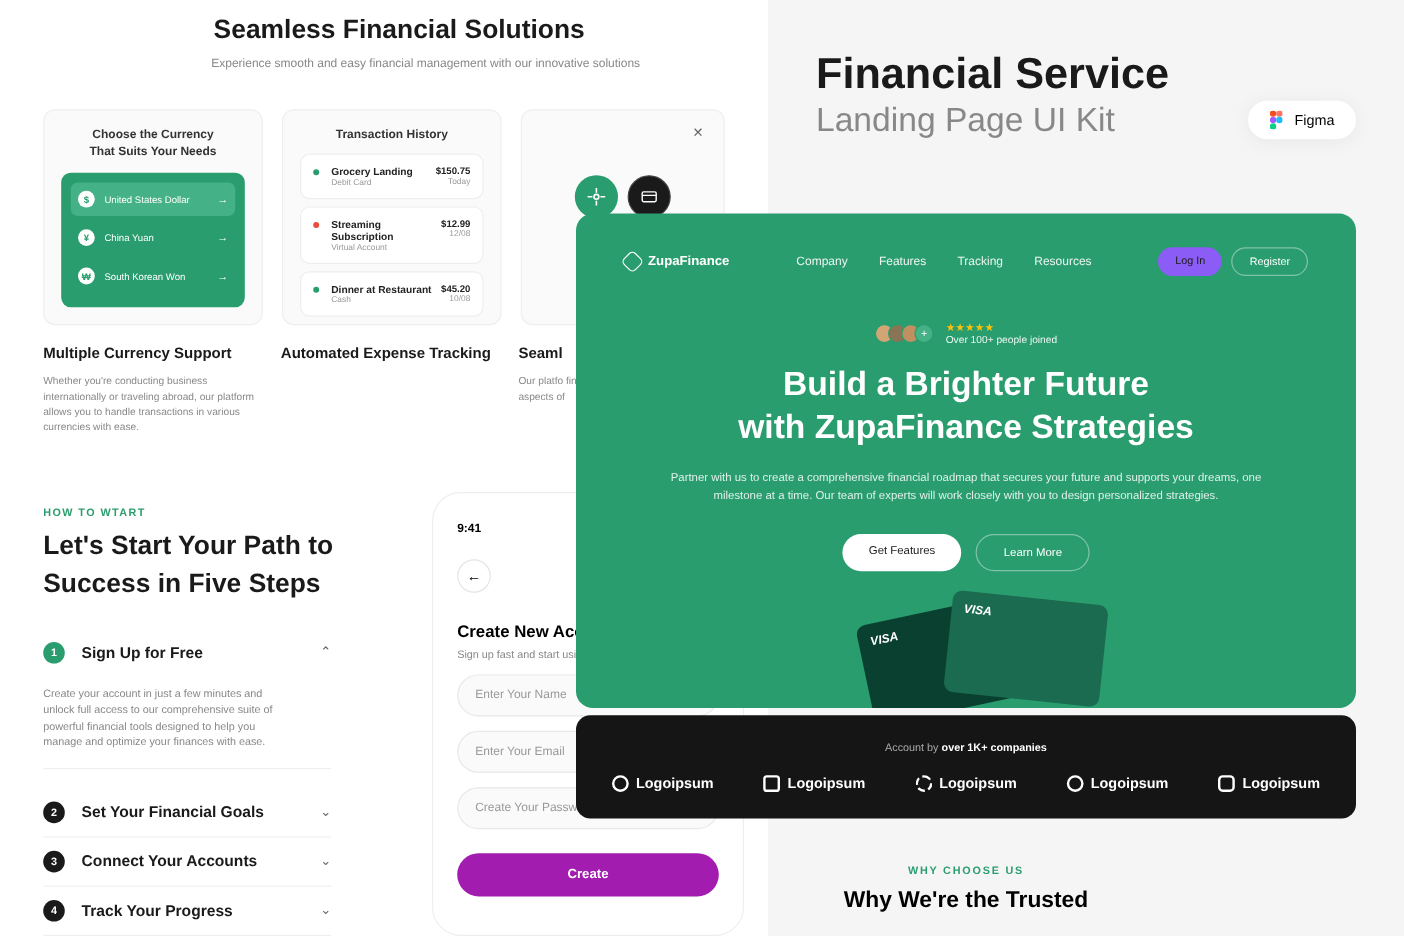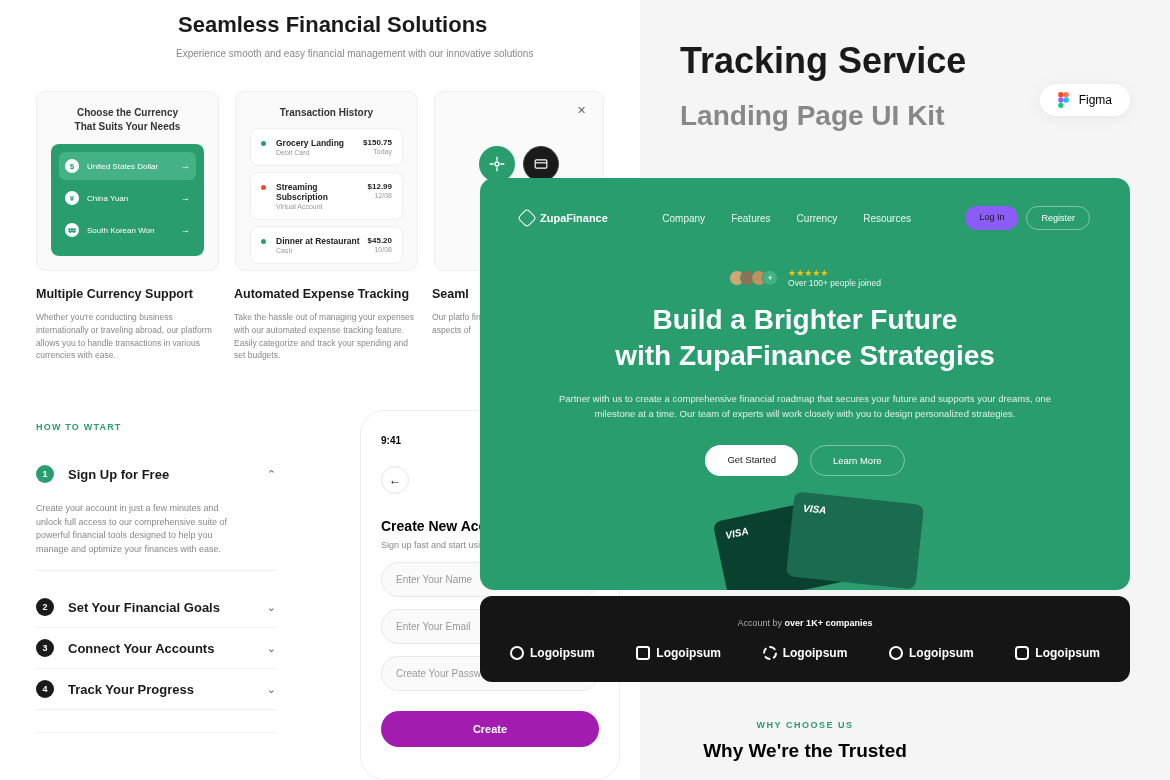--- a/index.html
+++ b/index.html
@@ -46,21 +46,21 @@
 .step-desc{font-size:9px;color:#888;margin-top:8px;margin-bottom:16px;line-height:1.5;padding-right:40px}
 .phone-mock{position:absolute;left:360px;top:410px;width:260px;height:370px;background:#fff;border:1px solid #eee;border-radius:24px;padding:24px 20px}
 .phone-time{font-size:10px;font-weight:700}
 .back-btn{width:28px;height:28px;border-radius:50%;border:1px solid #e5e5e5;display:flex;align-items:center;justify-content:center;margin-top:20px;font-size:12px}
 .form-title{font-size:14px;font-weight:700;margin-top:24px}
 .form-sub{font-size:9px;color:#888;margin-top:6px}
 .input{width:100%;padding:11px 14px;border:1px solid #e8e8e8;border-radius:20px;font-size:10px;color:#999;margin-top:12px;background:#fafafa}
 .create-btn{width:100%;padding:12px;background:#a21caf;color:#fff;border:none;border-radius:20px;font-size:11px;font-weight:600;margin-top:20px}
 .right-panel{position:absolute;left:640px;top:0;width:530px;height:780px;padding:40px}
 .main-title{font-size:36px;font-weight:800;color:#1a1a1a}
-.sub-title{font-size:28px;font-weight:700;color:#888;margin-top:18px}
+.sub-title{font-size:28px;font-weight:400;color:#888;margin-top:2px}
 .figma-badge{position:absolute;right:40px;top:84px;background:#fff;padding:8px 18px;border-radius:20px;display:flex;align-items:center;gap:10px;font-size:12px;font-weight:500;box-shadow:0 2px 18px rgba(0,0,0,0.06)}
 .figma-icon{width:11px;height:16px;position:relative}
 .hero-card{position:absolute;left:-160px;top:178px;width:650px;background:#2a9d6f;border-radius:14px;padding:28px 40px 0;color:#fff;overflow:hidden;height:412px}
 .hero-nav{display:flex;align-items:center}
 .logo{display:flex;align-items:center;gap:6px;font-size:11px;font-weight:600}
 .logo-icon{width:14px;height:14px;border:1.5px solid #fff;border-radius:4px;transform:rotate(45deg)}
 .nav-links{display:flex;gap:26px;margin-left:auto;margin-right:auto}
 .nav-link{font-size:10px;color:#fff;opacity:0.9}
 .auth-btns{display:flex;gap:8px}
 .btn-sm{padding:6px 14px;border-radius:14px;font-size:9px;font-weight:500}
@@ -180,29 +180,29 @@
     </div>
   </div>
 
   <div class="feat-titles">
     <div class="feat-col">
         <div class="feat-title">Multiple Currency Support</div>
         <div class="feat-desc">Whether you're conducting business internationally or traveling abroad, our platform allows you to handle transactions in various currencies with ease.</div>
       </div>
     <div class="feat-col">
         <div class="feat-title">Automated Expense Tracking</div>
-        <div class="feat-desc">Take the hassle out of managing your expenses with our automated expense tracking feature. Easily categorize and track your spending and set budgets.</div>
       </div>
     <div class="feat-col" style="width:90px">
         <div class="feat-title">Seaml</div>
         <div class="feat-desc">Our platfo financial ap aspects of</div>
       </div>
   </div>
 
   <div class="eyebrow">HOW TO WTART</div>
+  <h2 class="big-title" style="max-width:280px">Let's Start Your Path to Success in Five Steps</h2>
 
   <div class="steps" style="max-width:240px">
     <div class="step" style="border-bottom:none">
       <div class="step-num active">1</div>
       <div class="step-label">Sign Up for Free</div>
       <div class="step-chev">⌃</div>
     </div>
     <div class="step-desc" style="border-bottom:1px solid #f0f0f0;padding-bottom:14px">Create your account in just a few minutes and unlock full access to our comprehensive suite of powerful financial tools designed to help you manage and optimize your finances with ease.</div>
     <div class="step">
         <div class="step-num">2</div>
@@ -228,21 +228,21 @@
     <div class="form-title">Create New Acco</div>
     <div class="form-sub">Sign up fast and start usin&nbsp; management.</div>
     <div class="input">Enter Your Name</div>
     <div class="input">Enter Your Email</div>
     <div class="input">Create Your Passwor</div>
     <button class="create-btn">Create</button>
   </div>
 </div>
 
 <div class="right-panel">
-  <h1 class="main-title">Tracking Service</h1>
+  <h1 class="main-title">Financial Service</h1>
   <div class="sub-title">Landing Page UI Kit</div>
   <div class="figma-badge">
     <svg class="figma-icon" viewBox="0 0 12 18">
         <circle cx="3" cy="3" r="3" fill="#f24e1e"></circle>
         <circle cx="9" cy="3" r="3" fill="#ff7262"></circle>
         <circle cx="3" cy="9" r="3" fill="#a259ff"></circle>
         <circle cx="9" cy="9" r="3" fill="#1abcfe"></circle>
         <circle cx="3" cy="15" r="3" fill="#0acf83"></circle>
       </svg>
     <span>Figma</span>
@@ -250,21 +250,21 @@
 
   <div class="hero-card">
     <div class="hero-nav">
       <div class="logo">
           <div class="logo-icon"></div>
           <span>ZupaFinance</span>
         </div>
       <div class="nav-links">
         <span class="nav-link">Company</span>
         <span class="nav-link">Features</span>
-        <span class="nav-link">Currency</span>
+        <span class="nav-link">Tracking</span>
         <span class="nav-link">Resources</span>
       </div>
       <div class="auth-btns">
         <div class="btn-sm btn-login">Log In</div>
         <div class="btn-sm btn-register">Register</div>
       </div>
     </div>
     <div class="social-proof">
       <div class="avatars">
         <div class="av" style="background:#d4a574"></div>
@@ -273,21 +273,21 @@
         <div class="av" style="background:#44b286;color:#fff;font-size:9px;display:flex;align-items:center;justify-content:center">+</div>
       </div>
       <div>
         <div class="stars">★★★★★</div>
         <div class="proof-text">Over 100+ people joined</div>
       </div>
     </div>
     <h2 class="hero-title"><span>Build a Brighter Future</span><br><span>with ZupaFinance Strategies</span></h2>
     <p class="hero-desc">Partner with us to create a comprehensive financial roadmap that secures your future and supports your dreams, one milestone at a time. Our team of experts will work closely with you to design personalized strategies.</p>
     <div class="hero-btns">
-      <div class="hero-btn btn-primary">Get Started</div>
+      <div class="hero-btn btn-primary">Get Features</div>
       <div class="hero-btn btn-outline">Learn More</div>
     </div>
     <div class="cards-img">
       <div class="credit-card cc1">
           <div class="cc-brand">VISA</div>
         </div>
       <div class="credit-card cc2">
           <div class="cc-brand">VISA</div>
         </div>
     </div>

